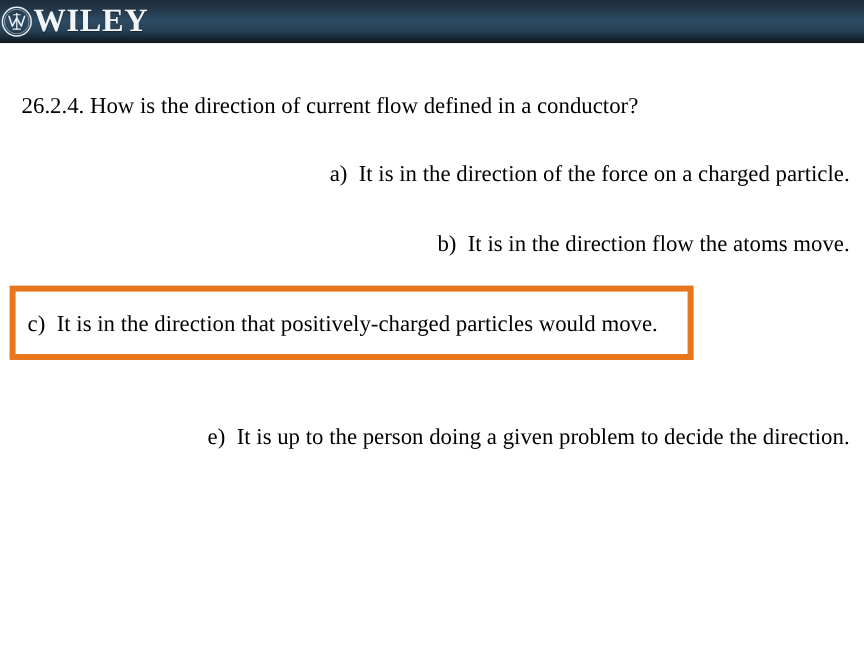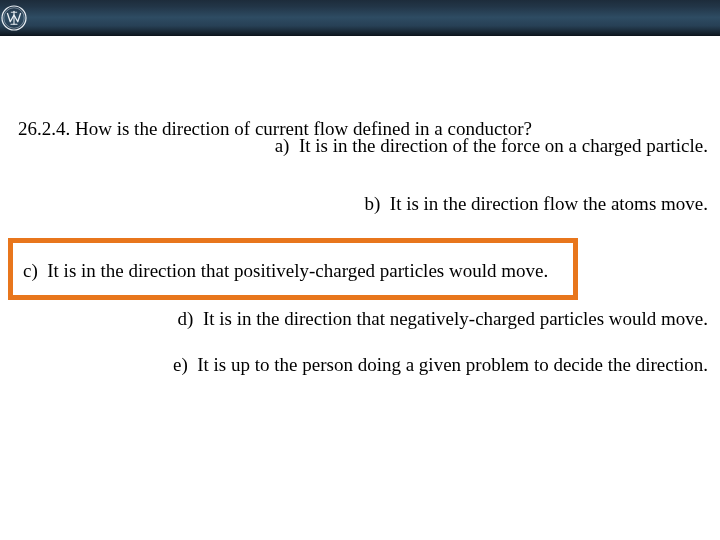--- a/index.html
+++ b/index.html
@@ -70,21 +70,20 @@
 
   #question-text {
     position: absolute;
     left: 18px;
     top: 42px;
     width: 690px;
     font-size: 19px;
     color: #000000;
     line-height: 1.2;
     white-space: nowrap;
-    margin-top: 40px;
   }
 
   .answer-option {
     position: absolute;
     left: 18px;
     width: 690px;
     font-size: 19px;
     color: #000000;
     line-height: 1.2;
     white-space: nowrap;
@@ -130,20 +129,21 @@
 <div id="brand-header">
   <div id="brand-logo">
     <svg id="wiley-emblem" viewBox="0 0 52 52" aria-hidden="true">
       <circle cx="26" cy="26" r="24" fill="none" stroke="#e9eef3" stroke-width="2.4"></circle>
       <circle cx="26" cy="26" r="20.5" fill="none" stroke="#b9c7d4" stroke-width="1.1"></circle>
       <path d="M13 17 L18.5 33.5 L26 20 L33.5 33.5 L39 17" fill="none" stroke="#e9eef3" stroke-width="2.6" stroke-linecap="round" stroke-linejoin="round"></path>
       <path d="M26 12.5 L26 38.5" stroke="#e9eef3" stroke-width="2.2" stroke-linecap="round"></path>
       <path d="M20 38.5 L32 38.5" stroke="#e9eef3" stroke-width="2.2" stroke-linecap="round"></path>
       <path d="M20.5 14.5 L31.5 14.5" stroke="#e9eef3" stroke-width="1.8" stroke-linecap="round"></path>
     </svg>
+    <span id="wiley-wordmark">WILEY</span>
   </div>
 </div>
 
 <div id="slide-body">
 
   <div id="question-text">26.2.4. How is the direction of current flow defined in a conductor?</div>
 
   <div class="answer-option" id="answer-option-a">
     <span class="opt-label">a)&nbsp;&nbsp;</span><span class="opt-text">It is in the direction of the force on a charged particle.</span>
   </div>
@@ -151,21 +151,18 @@
   <div class="answer-option" id="answer-option-b">
     <span class="opt-label">b)&nbsp;&nbsp;</span><span class="opt-text">It is in the direction flow the atoms move.</span>
   </div>
 
   <div id="answer-option-c-highlight">
     <div id="answer-option-c">
       <span class="opt-label">c)&nbsp;&nbsp;</span><span class="opt-text">It is in the direction that positively-charged particles would move.</span>
     </div>
   </div>
 
-  <div class="answer-option" id="answer-option-d">
-    <span class="opt-label">d)&nbsp;&nbsp;</span><span class="opt-text">It is in the direction that negatively-charged particles would move.</span>
-  </div>
 
   <div class="answer-option" id="answer-option-e">
     <span class="opt-label">e)&nbsp;&nbsp;</span><span class="opt-text">It is up to the person doing a given problem to decide the direction.</span>
   </div>
 
 </div>
 
 </body></html>

